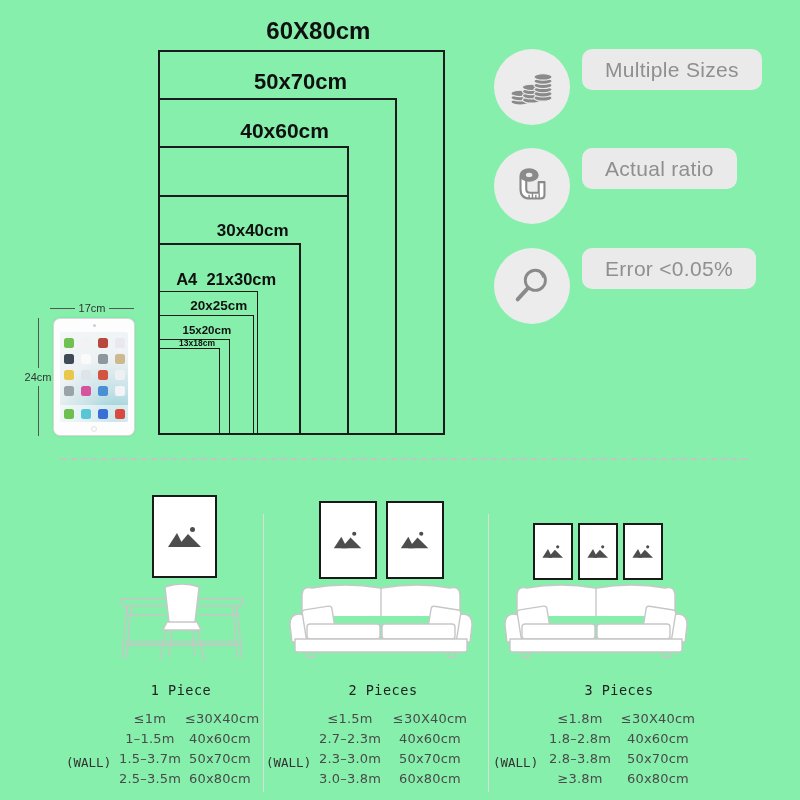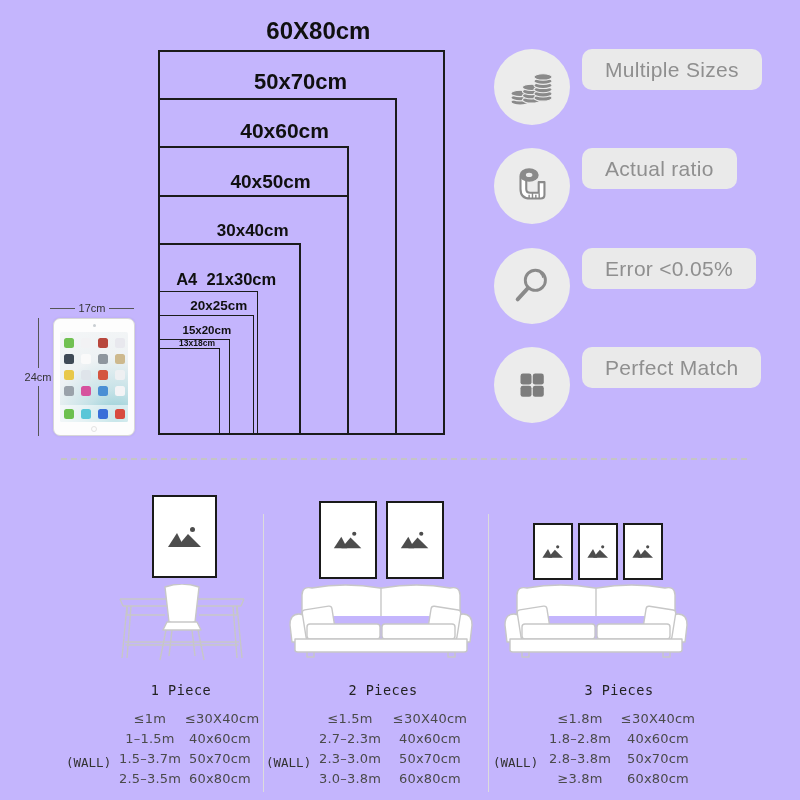--- a/index.html
+++ b/index.html
@@ -1,17 +1,17 @@
 <!DOCTYPE html>
 <html><head>
 <meta charset="utf-8">
 <style>
   html,body{margin:0;padding:0;background:#fff;}
   *{box-sizing:border-box;}
-  .canvas{position:relative;width:800px;height:800px;background:#c4b5fd;overflow:hidden;
+  .canvas{position:relative;width:800px;height:800px;background:#86efac;overflow:hidden;
           font-family:"Liberation Sans", sans-serif;color:#222;}
 
   
   #size-stack{position:absolute;left:158px;top:50px;width:287px;height:385px;}
   .size-rect{position:absolute;left:0;bottom:0;border-style:solid;border-color:#1b1b1b;background:transparent;}
   .size-label{position:absolute;text-align:center;font-weight:bold;color:#101010;white-space:nowrap;line-height:1;}
 
   
   .dim-w{position:absolute;left:50px;top:302px;width:84px;height:12px;display:flex;align-items:center;gap:4px;}
   .dim-w .dline{flex:1;height:1px;background:#555;}
@@ -69,21 +69,20 @@
 <div class="canvas">
 
   <div id="size-stack">
       <div class="size-rect" style="width: 286.8px; height: 384.8px; border-width: 2.5px;"></div>
       <div class="size-label" style="left: 17px; bottom: 391.8px; width: 286.8px; font-size: 24px;">60X80cm</div>
       <div class="size-rect" style="width: 239px; height: 336.7px; border-width: 2px;"></div>
       <div class="size-label" style="left: 23px; bottom: 341.7px; width: 239px; font-size: 22px;">50x70cm</div>
       <div class="size-rect" style="width: 191.2px; height: 288.6px; border-width: 2px;"></div>
       <div class="size-label" style="left: 31px; bottom: 293.6px; width: 191.2px; font-size: 21px;">40x60cm</div>
       <div class="size-rect" style="width: 191.2px; height: 240.5px; border-width: 2px;"></div>
-      <div class="size-label" style="left: 17px; bottom: 244.5px; width: 191.2px; font-size: 19px;">40x50cm</div>
       <div class="size-rect" style="width: 143.4px; height: 192.4px; border-width: 2px;"></div>
       <div class="size-label" style="left: 23px; bottom: 196.4px; width: 143.4px; font-size: 17px;">30x40cm</div>
       <div class="size-rect" style="width: 100.38px; height: 144.3px; border-width: 1.5px;"></div>
       <div class="size-label" style="left: 18px; bottom: 147.3px; width: 100.38px; font-size: 16.5px;">A4&nbsp; 21x30cm</div>
       <div class="size-rect" style="width: 95.6px; height: 120.25px; border-width: 1.5px;"></div>
       <div class="size-label" style="left: 13px; bottom: 122.25px; width: 95.6px; font-size: 13.5px;">20x25cm</div>
       <div class="size-rect" style="width: 71.7px; height: 96.2px; border-width: 1.2px;"></div>
       <div class="size-label" style="left: 13px; bottom: 98.2px; width: 71.7px; font-size: 11.5px;">15x20cm</div>
       <div class="size-rect" style="width: 62.14px; height: 86.58px; border-width: 1px;"></div>
       <div class="size-label" style="left: 8px; bottom: 87.58px; width: 62.14px; font-size: 8.5px;">13x18cm</div>
@@ -169,33 +168,20 @@
     <div class="circle">
       <svg width="46" height="46" viewBox="0 0 48 48">
         <circle cx="27.5" cy="18" r="10.5" fill="none" stroke="#8a8a8a" stroke-width="3"></circle>
         <path d="M32.5 10.5 A9 9 0 0 1 35.5 15.5" fill="none" stroke="#8a8a8a" stroke-width="1.4"></path>
         <path d="M19.5 26.5 L9 38" stroke="#8a8a8a" stroke-width="4" stroke-linecap="round"></path>
       </svg>
     </div>
     <div class="pill">Error &lt;0.05%</div>
   </div>
 
-  <div class="badge b4">
-    <div class="circle">
-      <svg width="46" height="46" viewBox="0 0 48 48">
-        <g fill="#7d7d7d">
-          <rect x="12" y="12" width="11.5" height="11.5" rx="2.5"></rect>
-            <rect x="24.8" y="12" width="11.5" height="11.5" rx="2.5"></rect>
-          <rect x="12" y="24.8" width="11.5" height="11.5" rx="2.5"></rect>
-            <rect x="24.8" y="24.8" width="11.5" height="11.5" rx="2.5"></rect>
-        </g>
-      </svg>
-    </div>
-    <div class="pill">Perfect Match</div>
-  </div>
 
   <div class="dashed-rule"></div>
   <div class="vline v1"></div>
   <div class="vline v2"></div>
 
   <div class="frame f1">
     <svg width="38" height="24" viewBox="0 0 38 24">
       <polygon points="2,22 11,8 18,22" fill="#4d4d4d"></polygon>
       <polygon points="11,22 22,9 35,22" fill="#4d4d4d"></polygon>
       <circle cx="26.5" cy="4.5" r="2.5" fill="#4d4d4d"></circle>

